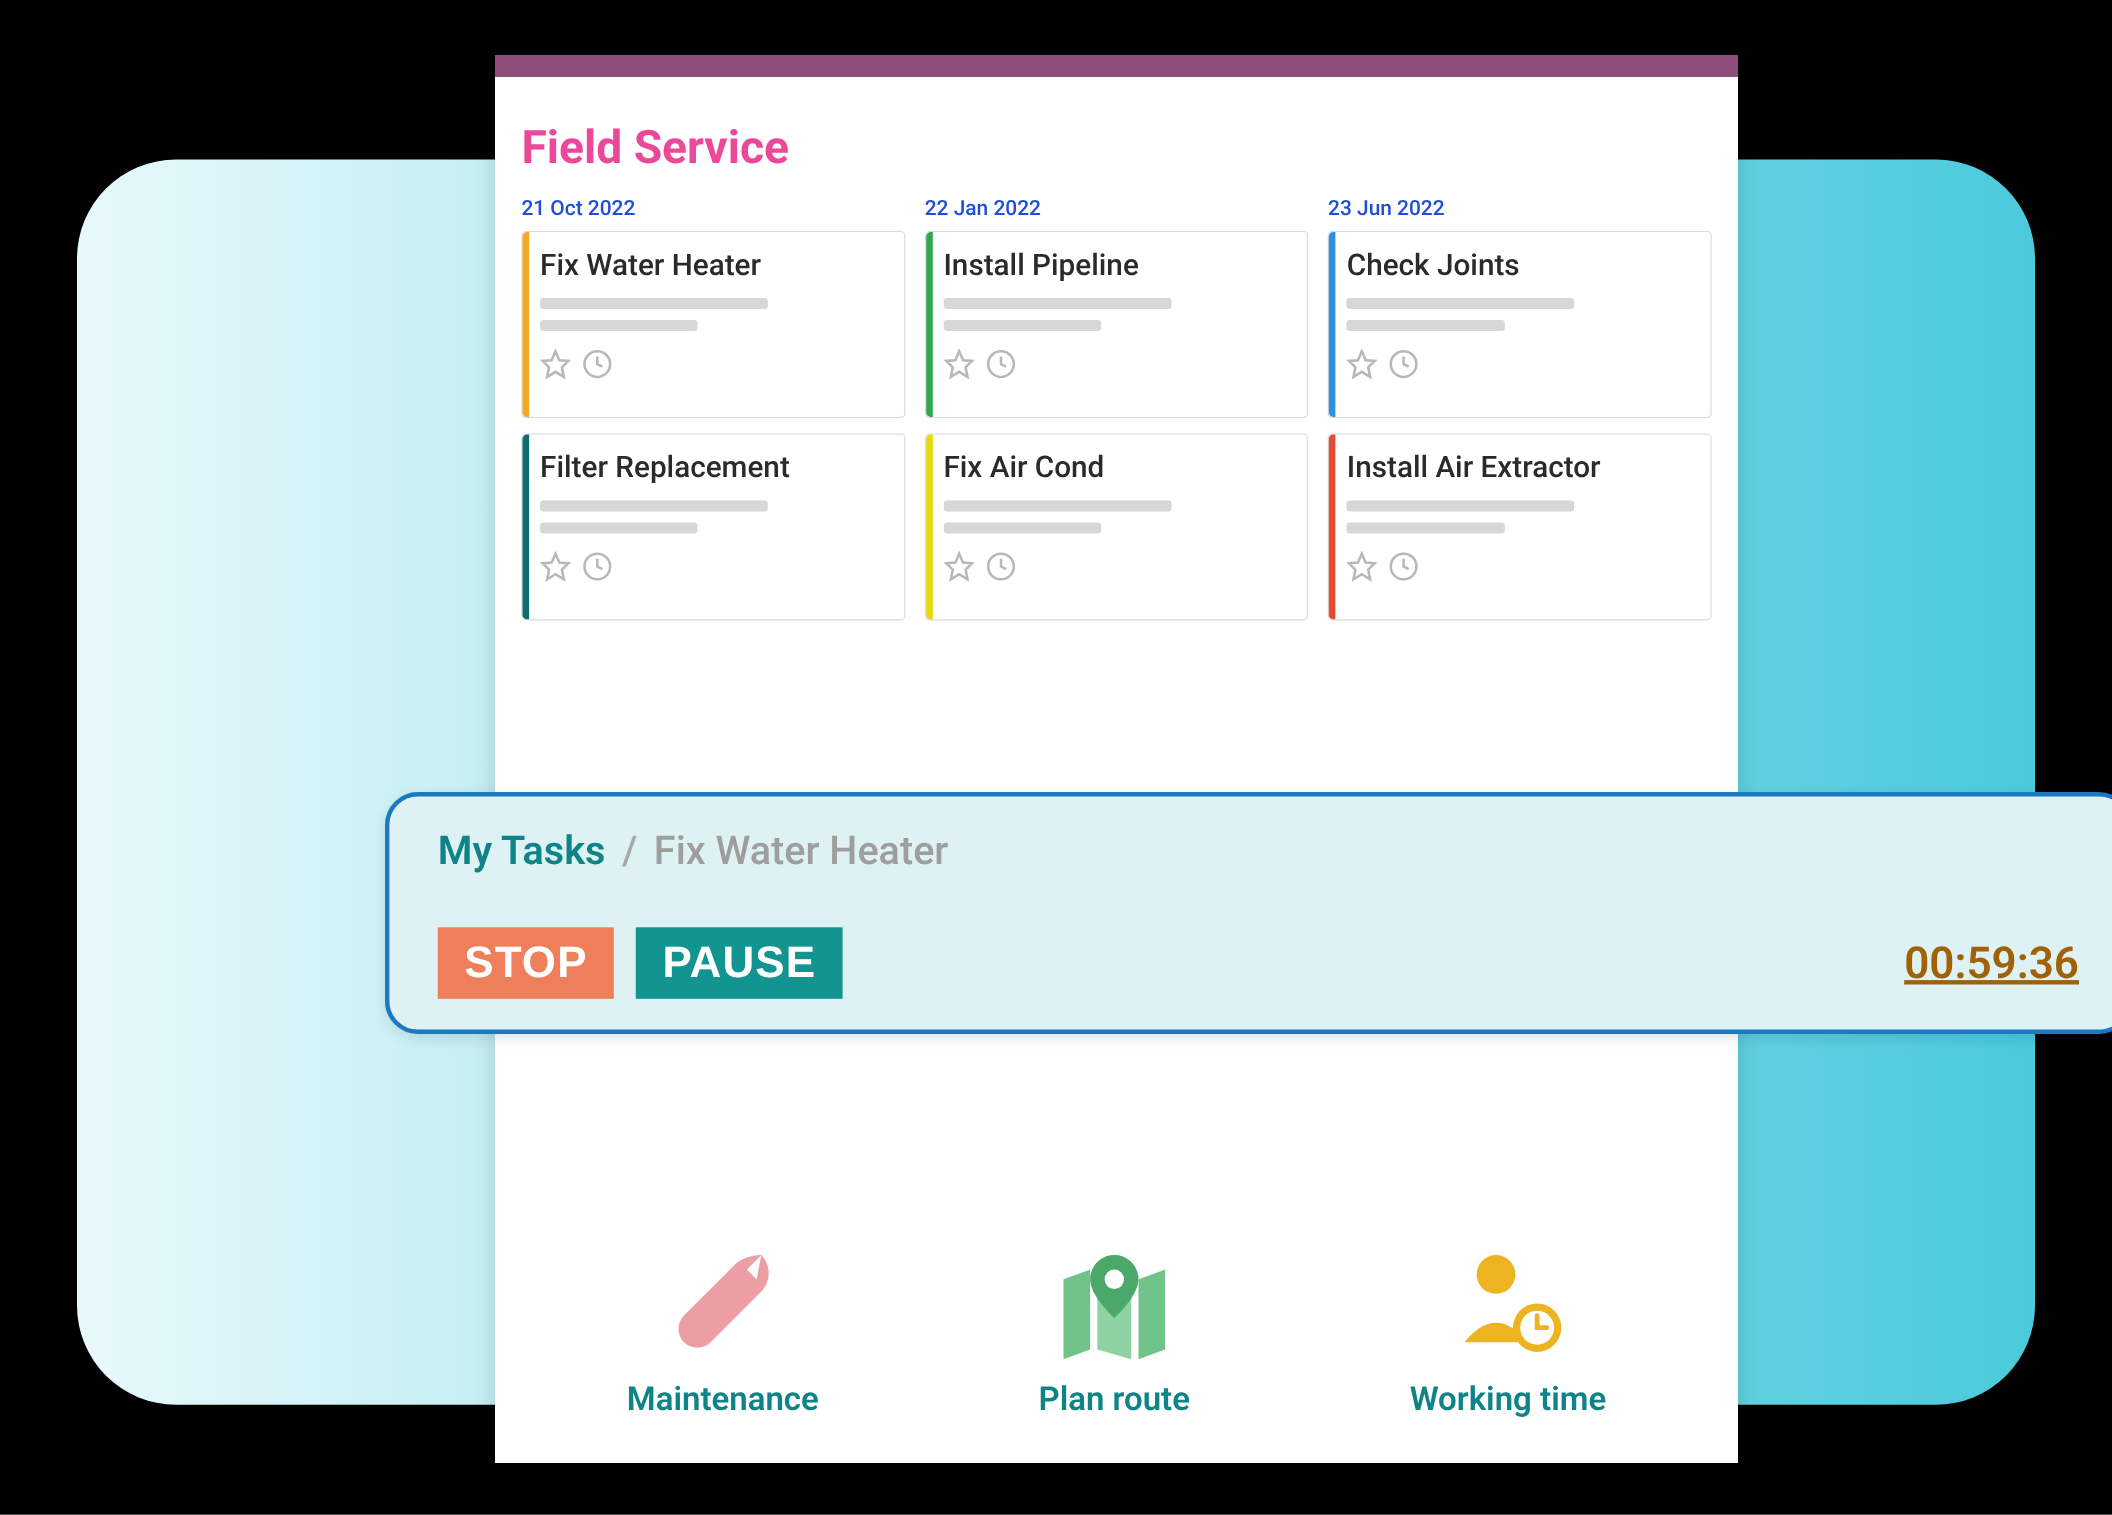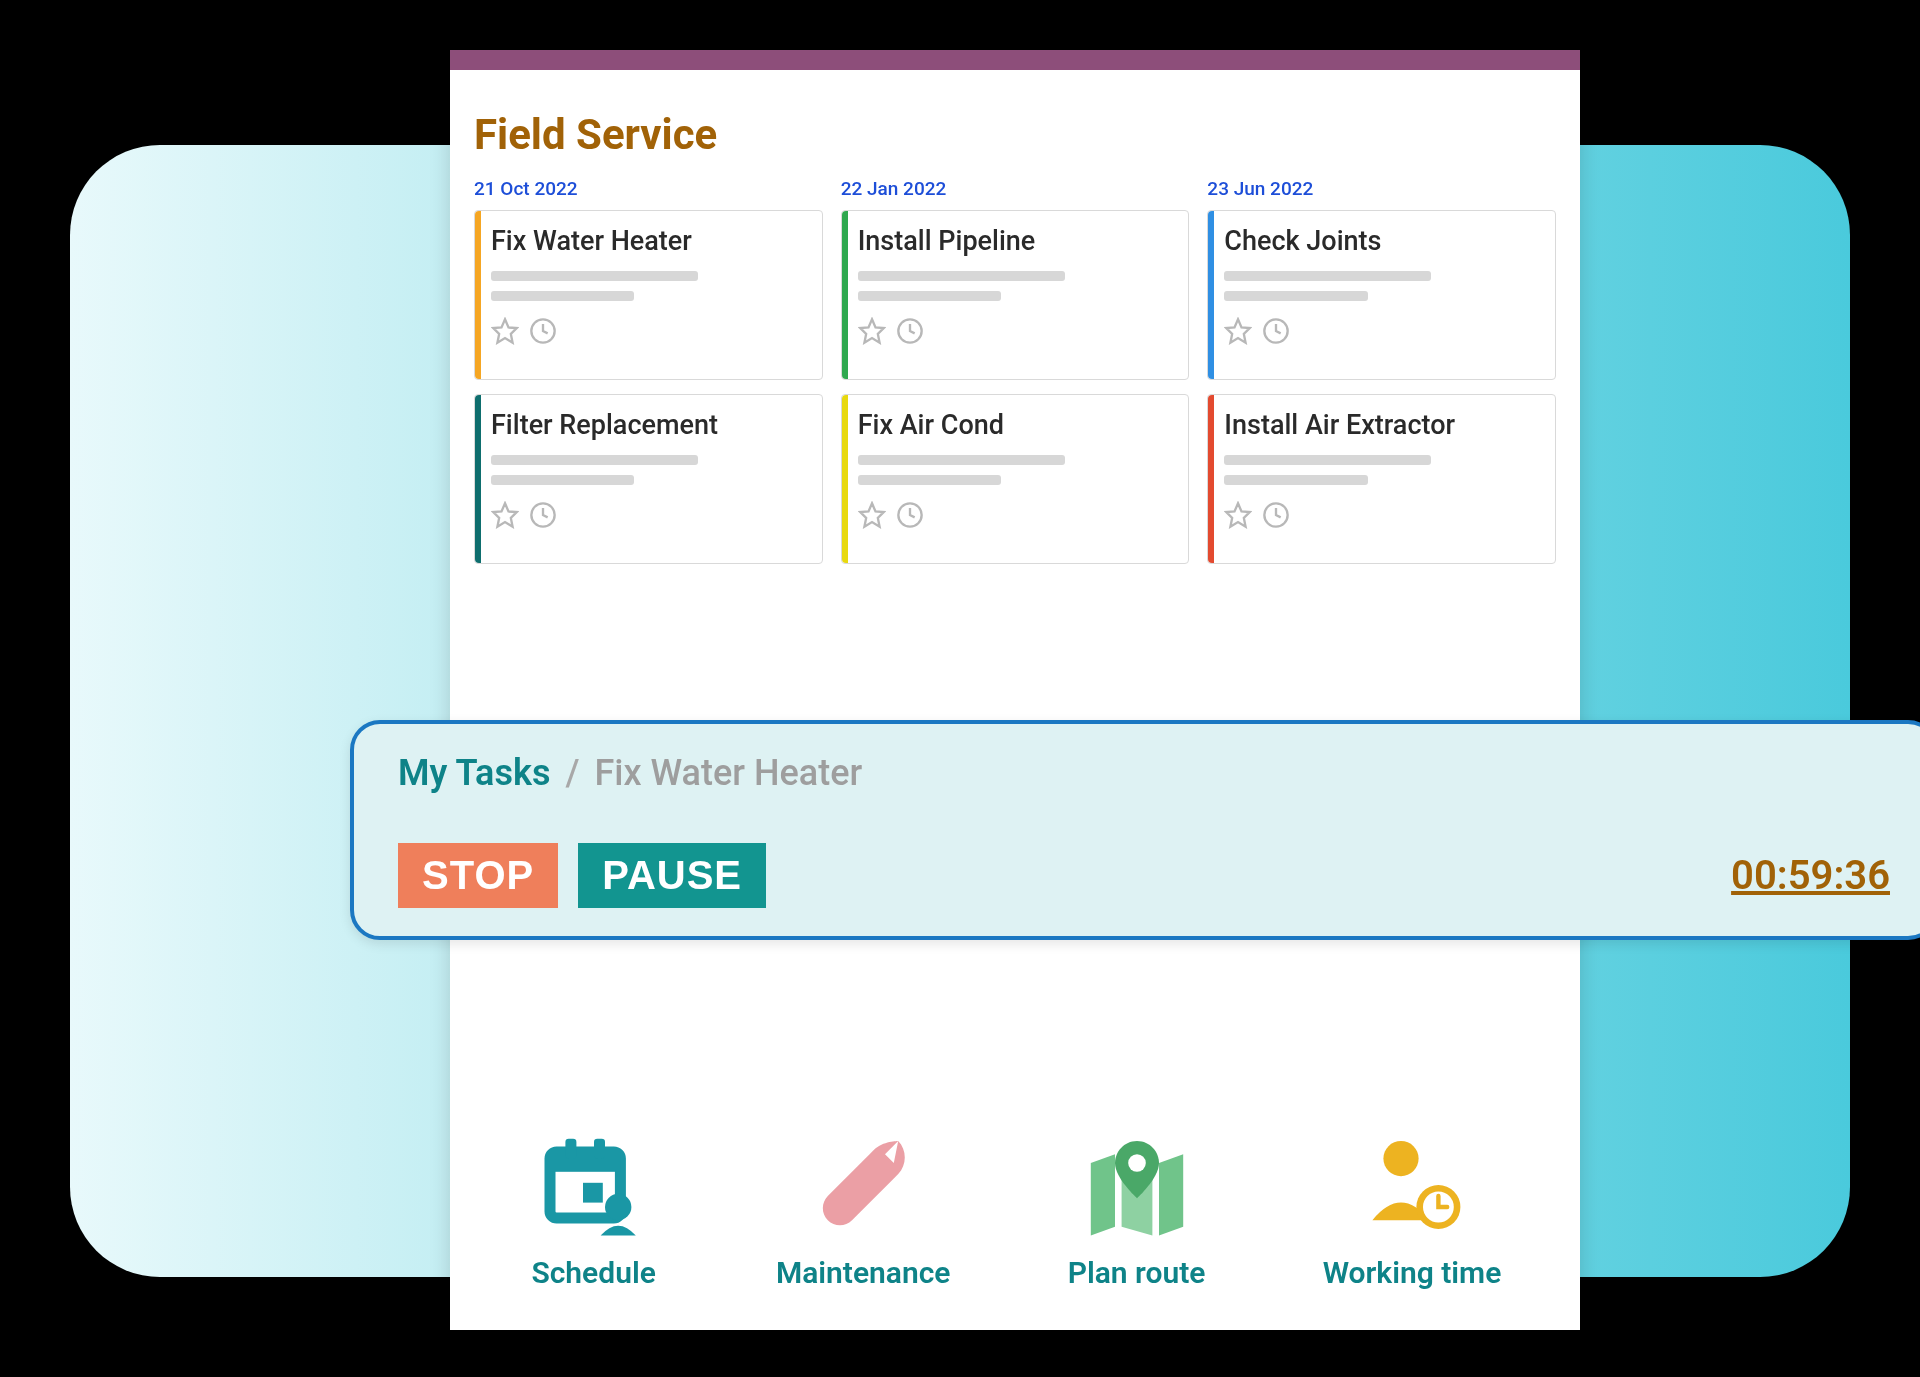--- a/index.html
+++ b/index.html
@@ -30,21 +30,21 @@
     box-shadow: 0 4px 20px rgba(0,0,0,0.15);
   }
   .titlebar {
     height: 20px;
     background: #8d4e7a;
   }
   .app-content {
     padding: 40px 24px 0 24px;
   }
   .app-title {
-    color: #a16207;
+    color: #ec4899;
     font-size: 42px;
     font-weight: 700;
     margin-bottom: 18px;
   }
   .columns {
     display: flex;
     gap: 18px;
   }
   .col {
     flex: 1;
@@ -288,34 +288,20 @@
           </div>
         </div>
       </div>
     </div>
   </div>
 
   <div class="nav-row">
     <div class="nav-item">
       <div class="nav-icon">
         <svg viewBox="0 0 100 100" width="120" height="110">
-          <rect x="10" y="20" width="64" height="60" rx="6" fill="none" stroke="#1a97a5" stroke-width="10"></rect>
-          <rect x="10" y="20" width="64" height="18" fill="#1a97a5"></rect>
-          <rect x="24" y="8" width="10" height="18" rx="3" fill="#1a97a5"></rect>
-          <rect x="50" y="8" width="10" height="18" rx="3" fill="#1a97a5"></rect>
-          <rect x="40" y="48" width="18" height="18" fill="#1a97a5"></rect>
-          <circle cx="72" cy="70" r="12" fill="#1a97a5"></circle>
-          <path d="M56 96 Q72 78 88 96 Z" fill="#1a97a5"></path>
-        </svg>
-      </div>
-      <div class="nav-label">Schedule</div>
-    </div>
-    <div class="nav-item">
-      <div class="nav-icon">
-        <svg viewBox="0 0 100 100" width="120" height="110">
           <path d="M82 10 C90 18 90 32 82 40 L78 44 L40 82 C34 88 24 88 18 82 C12 76 12 66 18 60 L56 22 L60 18 C68 10 82 10 82 10 L70 22 L78 30 Z" fill="#eb9fa5"></path>
         </svg>
       </div>
       <div class="nav-label">Maintenance</div>
     </div>
     <div class="nav-item">
       <div class="nav-icon">
         <svg viewBox="0 0 100 100" width="120" height="110">
           <path d="M8 30 L30 22 L30 88 L8 96 Z" fill="#70c48a"></path>
           <path d="M36 22 L64 30 L64 96 L36 88 Z" fill="#8ed1a2"></path>

